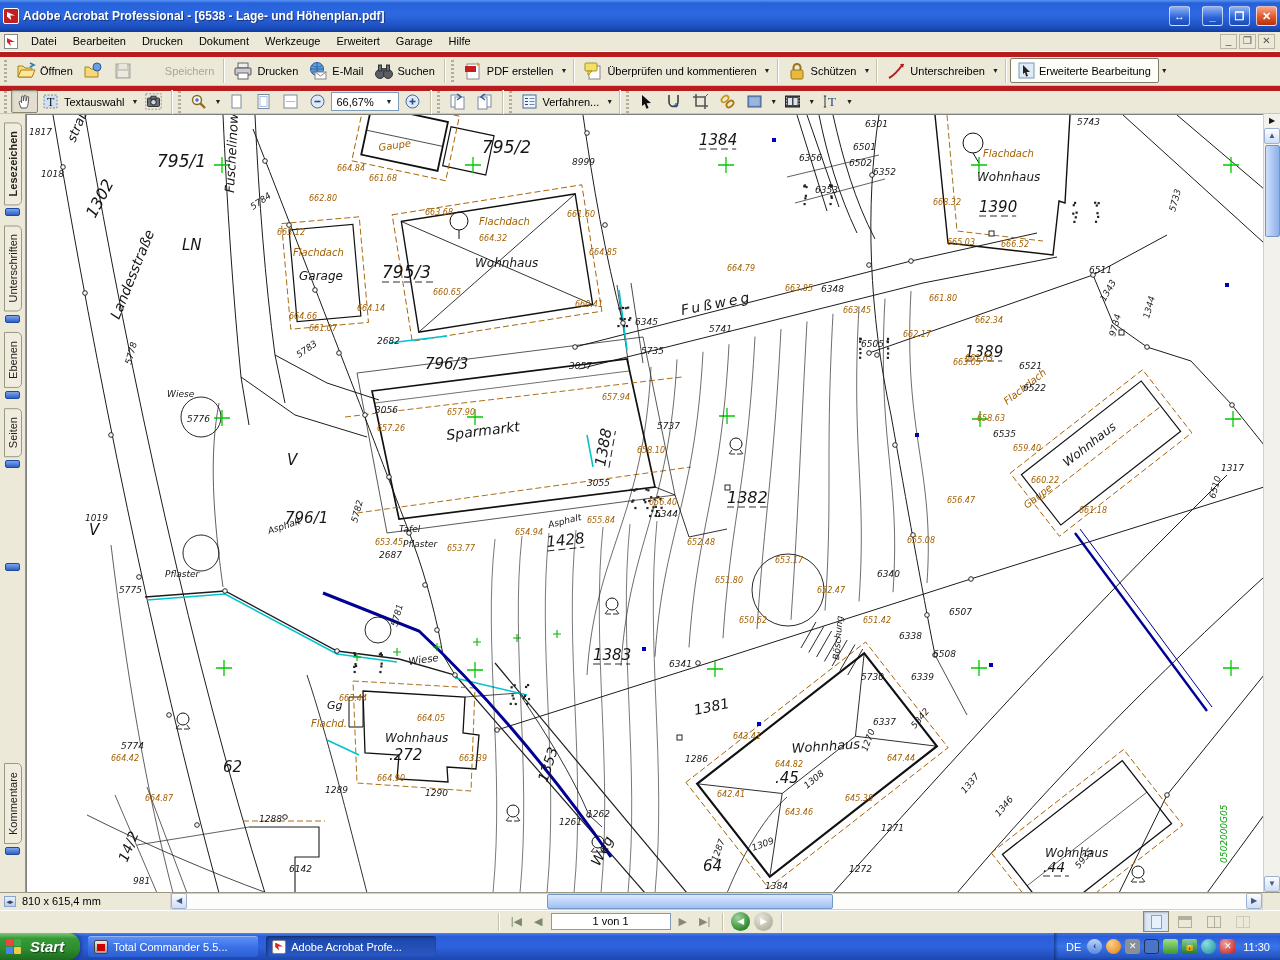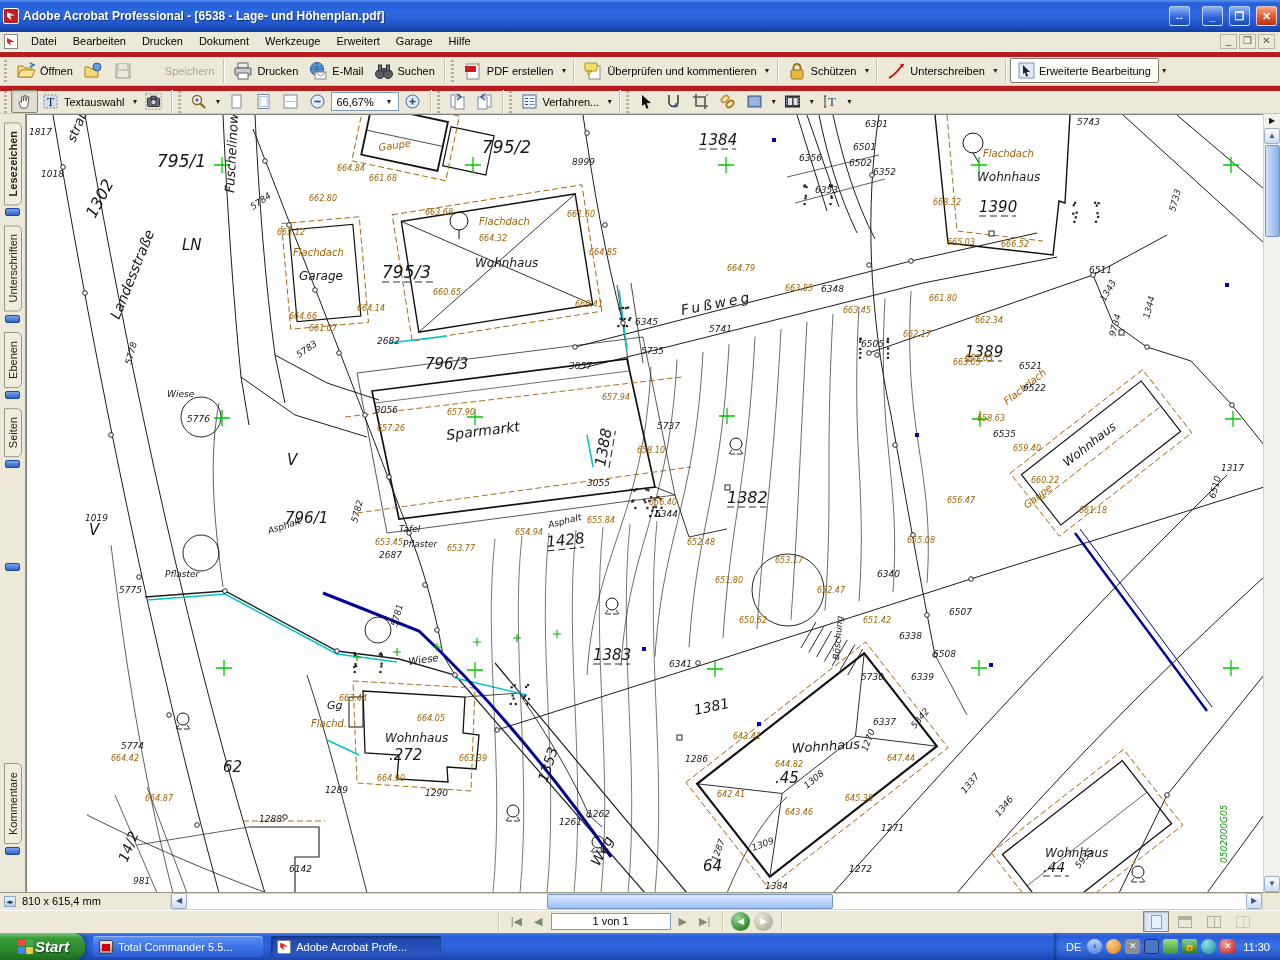--- a/index.html
+++ b/index.html
@@ -113,21 +113,21 @@
     border:1px solid transparent; }
   .laybtn.pressed { border:1px solid #8a8670; background:#dde7f5; box-shadow:inset 1px 1px 2px #0003; }
   .pg1 { width:11px; height:14px; background:#e8f0fc; border:1px solid #8aa0c0; }
   .pg2 { width:14px; height:12px; border:1px solid #b4af9a; border-top-width:4px; }
   .pg4 { width:14px; height:12px; border:1px solid #b4af9a; position:relative; }
   .pg4::after { content:""; position:absolute; left:6px; top:0; bottom:0; width:1px; background:#b4af9a; }
 
   
   .taskbar { height:30px; display:flex; align-items:stretch;
     background:linear-gradient(180deg,#4f86ef 0%,#2a5cd8 12%,#2f63de 50%,#1e49b4 95%); }
-  .startbtn { display:flex; align-items:center; gap:1px; padding:0 16px 0 18px; color:#fff;
+  .startbtn { display:flex; align-items:center; gap:8px; padding:0 16px 0 6px; color:#fff;
     font-weight:bold; font-style:italic; font-size:15px; text-shadow:1px 1px 1px #0008;
     background:linear-gradient(180deg,#7ec77a 0%,#379a37 20%,#2f8b2f 60%,#1d6b1d 100%);
     border-radius:0 12px 12px 0; box-shadow:2px 0 4px #0005; }
   .flag { width:16px; height:16px; display:grid; grid-template-columns:7px 7px; gap:1px; }
   .flag i { height:7px; border-radius:1px; }
   .task { width:170px; margin:3px 0 3px 8px; display:flex; align-items:center; gap:5px; padding:0 6px;
     color:#fff; border-radius:3px; background:linear-gradient(#5f93f5,#3a70e6 55%,#2d5fd4);
     box-shadow:inset 0 1px 0 #ffffff55; white-space:nowrap; overflow:hidden; font-size:11px; }
   .task.pressed { background:linear-gradient(#1c46a8,#2a58c4); box-shadow:inset 1px 1px 3px #00103088; }
   .ticon { width:14px; height:14px; flex:0 0 auto; border-radius:2px; }

